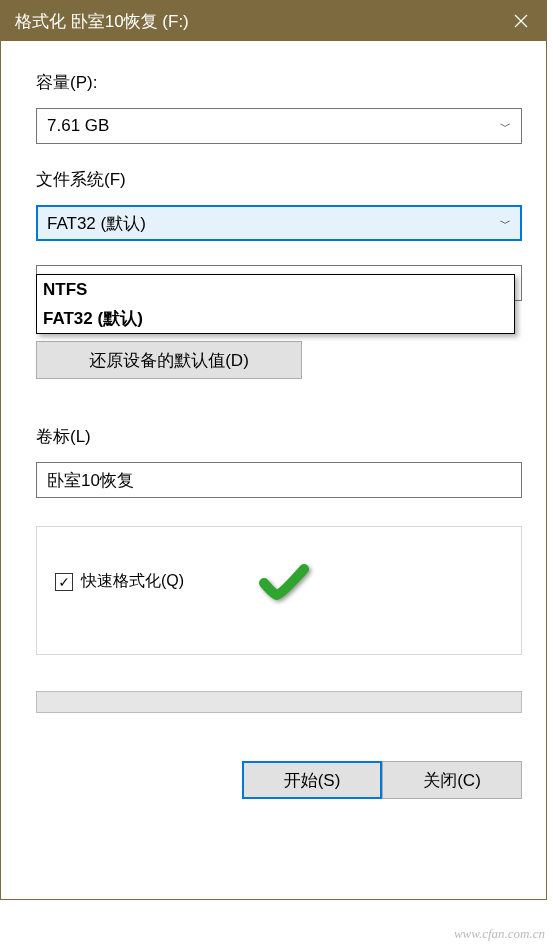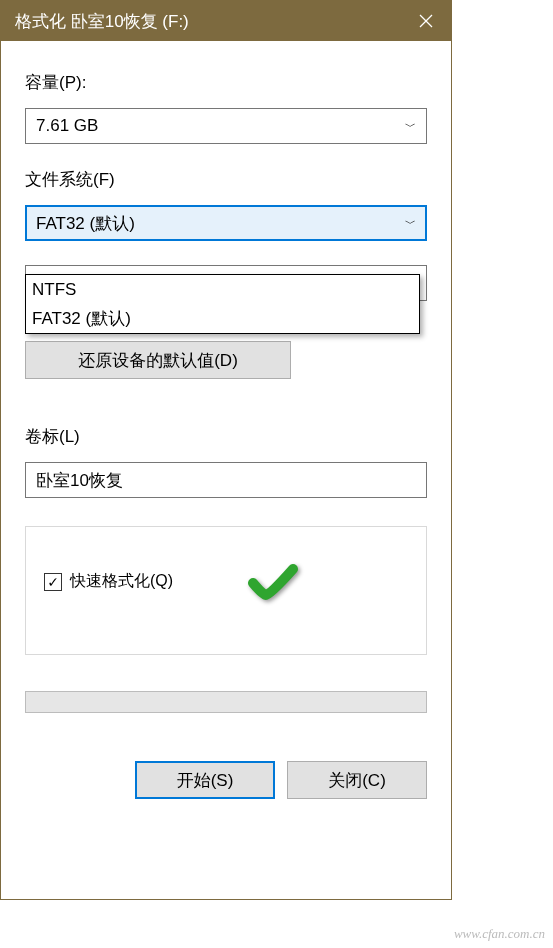--- a/index.html
+++ b/index.html
@@ -10,21 +10,21 @@
     body {
       font-family: "Microsoft YaHei", "Segoe UI", Tahoma, sans-serif;
       font-size: 16px;
       background: #fff;
       width: 553px;
       height: 948px;
       position: relative;
       overflow: hidden;
     }
     .outer-border {
-      width: 452px;
+      width: 547px;
       height: 900px;
       border: 1px solid #7d6a3f;
       background: #fff;
     }
     .title-bar {
       height: 40px;
       background: #7d6a3f;
       color: #fff;
       display: flex;
       align-items: center;
@@ -45,20 +45,21 @@
       margin-right: -12px;
     }
     .close-btn svg {
       width: 14px;
       height: 14px;
     }
     .content {
       padding: 30px 24px 20px 24px;
       background: #fff;
       position: relative;
+      margin-left: 11px;
     }
     .label {
       font-size: 17px;
       color: #000;
       margin-bottom: 14px;
     }
     .select-box {
       width: 100%;
       height: 36px;
       border: 1px solid #767676;
@@ -83,20 +84,21 @@
     }
     .dropdown-list {
       position: absolute;
       left: 24px;
       right: 31px;
       top: 233px;
       border: 1px solid #000;
       background: #fff;
       z-index: 10;
       box-shadow: 3px 3px 5px rgba(0,0,0,0.3);
+      font-weight: bold;
     }
     .dropdown-item {
       padding: 1px 6px;
       font-size: 17px;
       line-height: 27px;
       cursor: pointer;
       position: relative;
     }
     .dropdown-item.selected {
       background: #0078d7;
@@ -169,21 +171,21 @@
     .progress-bar {
       width: 100%;
       height: 22px;
       border: 1px solid #bcbcbc;
       background: #e6e6e6;
       margin-bottom: 48px;
     }
     .button-row {
       display: flex;
       justify-content: flex-end;
-      gap: 12px;
+      gap: 0;
     }
     .action-btn {
       width: 140px;
       height: 38px;
       font-size: 17px;
       display: flex;
       align-items: center;
       justify-content: center;
       border: 1px solid #adadad;
       background: #e1e1e1;

